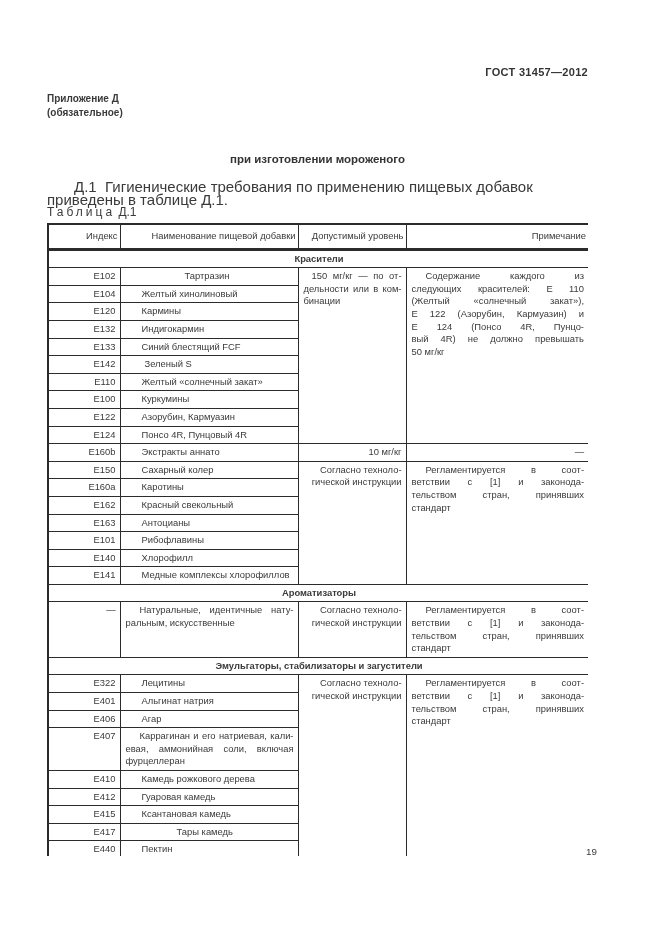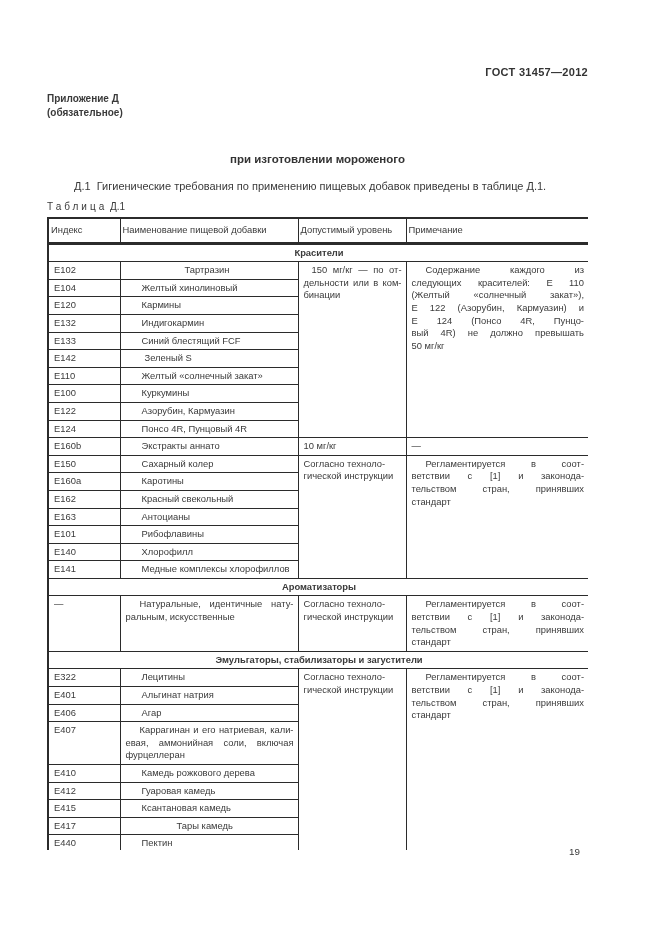--- a/index.html
+++ b/index.html
@@ -31,70 +31,69 @@
   .title {
     margin:32px 0 0 0;
     text-align:center;
     font-weight:bold;
     font-size:11.5px;
     line-height:16px;
     color:#333333;
   }
   .intro {
     margin:13px 0 0 0;
-    font-size:11px;
+    font-size:15px;
     line-height:13px;
     text-indent:27px;
   }
   .table-label {
-    margin-top:7px;
-    font-size:10px;
+    font-size:12px;
     line-height:13px;
   }
   .table-label .spaced { letter-spacing:3px; }
   .table-crop { margin-top:4px; overflow:hidden; }
   table.gost {
     border-collapse:collapse;
     width:541px;
     table-layout:fixed;
     font-size:9.4px;
     line-height:12.6px;
     color:#3a3a3a;
     border:2px solid #2b2b2b;
     border-bottom:none;
   }
   table.gost th {
     font-weight:normal;
     border:1px solid #2b2b2b;
     border-bottom:3px solid #2b2b2b;
     padding:5px 2px;
-    text-align:left;
+    text-align:right;
     vertical-align:middle;
   }
   table.gost td {
     border:1px solid #2b2b2b;
     vertical-align:top;
     padding:2px 4px 2px 5px;
     overflow:hidden;
   }
   td.section-cell {
     text-align:center;
     font-weight:bold;
     text-indent:0;
     padding:2px;
   }
-  td.a-center { text-align:left; padding-left:2px; padding-right:2px; }
+  td.a-center { text-align:right; padding-left:2px; padding-right:2px; }
   td.a-justify .ln { text-align:justify; text-align-last:justify; }
   td.a-justify .ln.last { text-align-last:left; }
   td .ln { text-indent:0; }
   td .ln:first-child { text-indent:inherit; }
   .page-number {
     position:absolute;
     top:845px;
-    right:81px;
+    right:64px;
     font-size:9.8px;
     line-height:13px;
   }
 </style>
 </head>
 <body>
 
 <div class="page">
 
   <div class="doc-number">ГОСТ 31457—2012</div>

